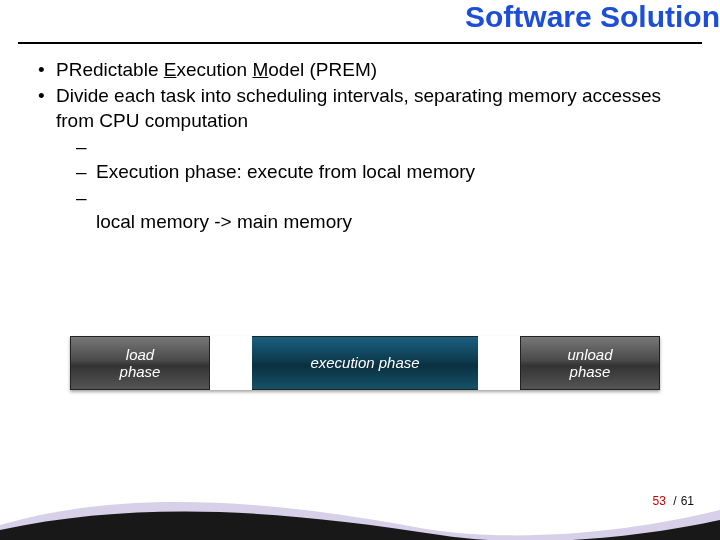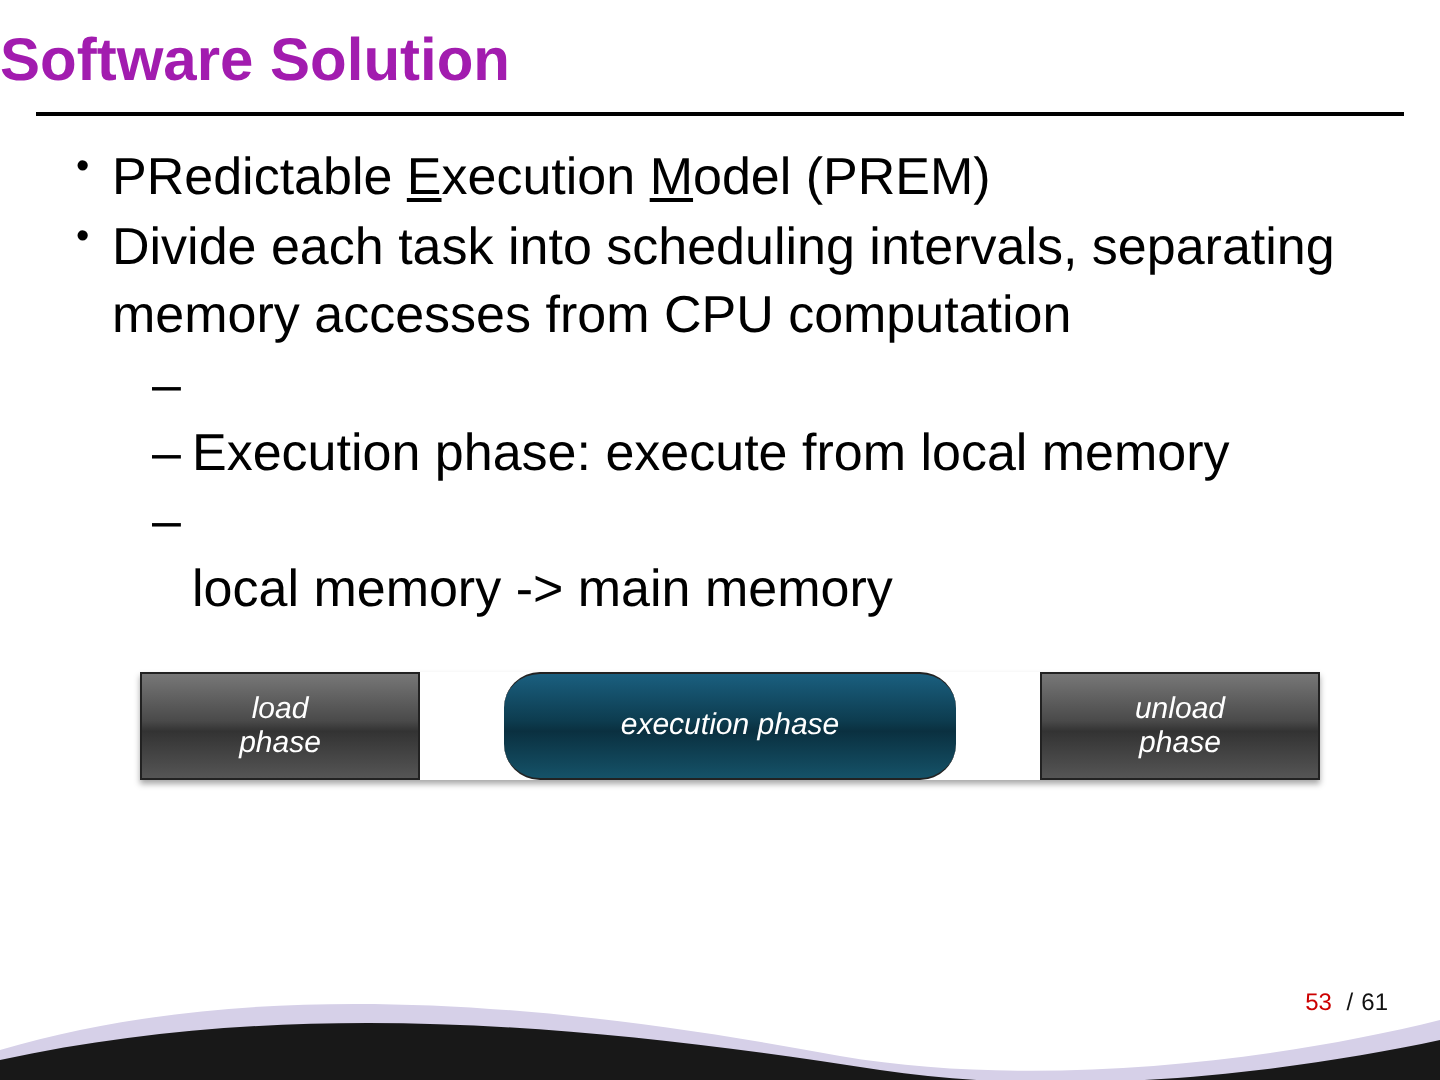--- a/index.html
+++ b/index.html
@@ -1,33 +1,32 @@
 <!DOCTYPE html>
 <html><head>
 <meta charset="utf-8">
 <style>
   * { box-sizing: border-box; margin: 0; padding: 0; }
   html, body { width: 720px; height: 540px; font-family: Arial, Helvetica, sans-serif; background: #fff; overflow: hidden; }
   .slide { width: 720px; height: 540px; position: relative; }
   .title {
-    text-align: left;
+    text-align: right;
     font-size: 30px;
     font-weight: bold;
-    color: #a21caf;
-    padding-top: 14px;
+    color: #1d4ed8;
     padding-bottom: 6px;
   }
   .title-rule {
     height: 2px;
     background: #000;
     margin: 2px 18px 0 18px;
   }
   .body {
     padding: 14px 22px 0 38px;
-    font-size: 26px;
+    font-size: 19px;
     color: #000;
     line-height: 1.28;
   }
   ul.top { list-style: none; }
   ul.top > li { position: relative; padding-left: 18px; margin-bottom: 2px; }
   ul.top > li::before {
     content: "•";
     position: absolute;
     left: 0;
     top: 0;
@@ -63,21 +62,20 @@
   }
   .phase.load {
     width: 140px;
     background: linear-gradient(#777, #4a4a4a 45%, #333 55%, #555);
   }
   .phase.exec {
     flex: 1;
     background: linear-gradient(#1a5f7f, #0d3c4f 45%, #0a3040 55%, #155268);
     border-left: none;
     border-right: none;
-    border-radius: 18px;
   }
   .phase.unload {
     width: 140px;
     background: linear-gradient(#777, #4a4a4a 45%, #333 55%, #555);
   }
   .pagenum {
     position: absolute;
     right: 26px;
     bottom: 32px;
     font-size: 12px;

